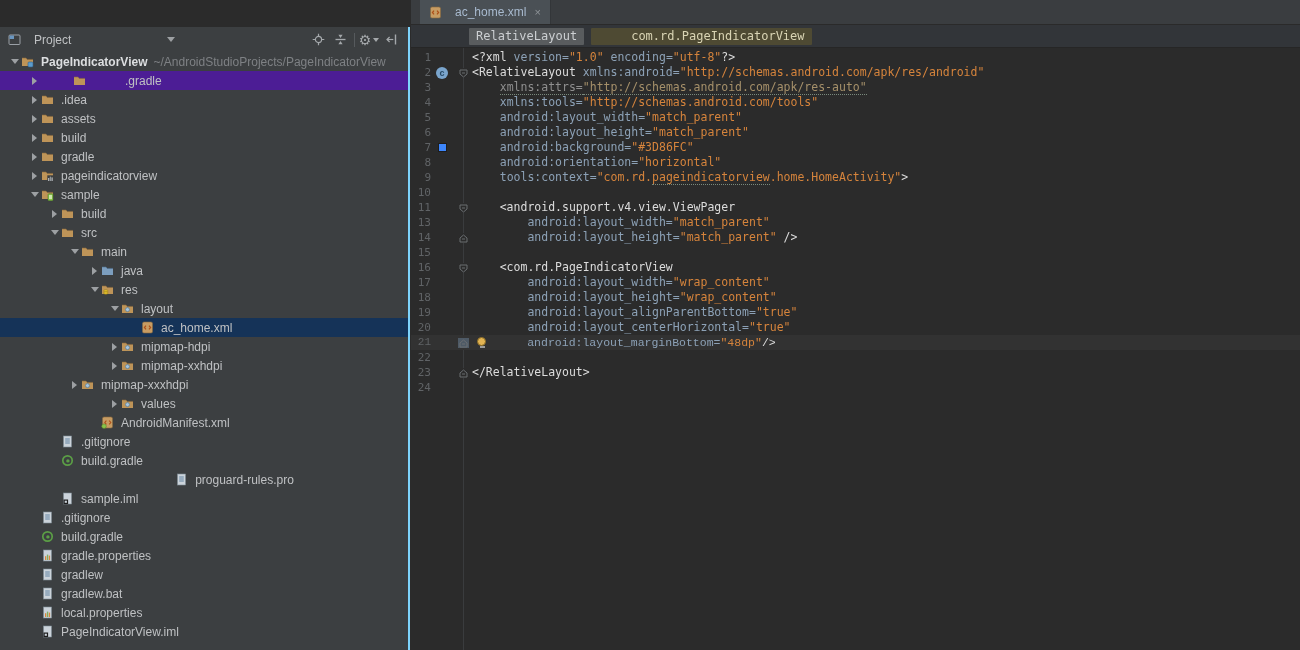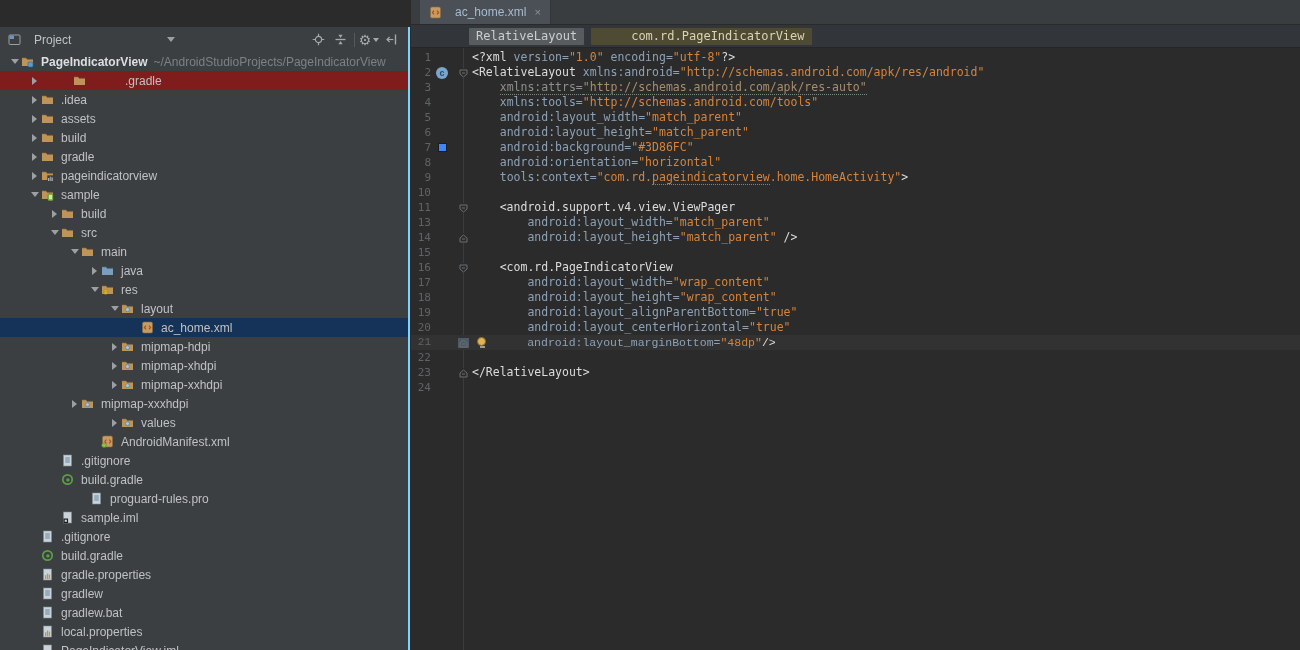--- a/index.html
+++ b/index.html
@@ -30,21 +30,21 @@
   .tool-divider { width:1px; height:14px; background:#565a5d; margin:0 3px; }
   .gear-glyph { font-family:"DejaVu Sans", sans-serif; font-size:14px; color:#A4A8AB; line-height:1; }
   .mini-drop { width:0; height:0; border-left:3px solid transparent; border-right:3px solid transparent;
     border-top:4px solid #A4A8AB; margin-left:2px; }
   
   .tree { position:relative; font-size:12px; }
   .tree-row {
     height:19px; display:flex; align-items:center; white-space:nowrap;
     overflow:hidden; cursor:pointer; color:#BFC1C3;
   }
-  .tree-row.hovered { background:#7f1d1d;gap:32px; }
+  .tree-row.hovered { background:#4c1d95;gap:32px; }
   .tree-row.selected { background:#153358; }
   .arr { width:13px; flex:none; display:flex; align-items:center; justify-content:center; }
   .arr-right { width:0; height:0; border-top:4px solid transparent; border-bottom:4px solid transparent; border-left:5px solid #9DA0A3; }
   .arr-down  { width:0; height:0; border-left:4px solid transparent; border-right:4px solid transparent; border-top:5px solid #9DA0A3; }
   .t-icon { width:15px; height:13px; flex:none; margin-right:5px; display:inline-flex; }
   .t-label { flex:none; }
   .tree-row.root-row .t-label { font-weight:bold; color:#DCDEE0; }
   .root-path { color:#7E8184; margin-left:6px; }
   
   .editor { position:absolute; left:411px; top:0; width:889px; height:650px; background:#2B2B2B; }
@@ -334,33 +334,20 @@
           <span class="arr">
             <span class="arr-right"></span>
           </span>
           <span class="t-icon">
             <svg width="13" height="13" viewBox="0 0 13 13">
               <path d="M1 3h4l1.2 1.4H12V11H1z" fill="#BE9458"></path>
               <path d="M1 3h4l1.2 1.4H12" fill="none" stroke="#8A6A3E" stroke-width="0.6"></path>
               <circle cx="6.5" cy="7.6" r="2" fill="#A8C6DF" stroke="#55809F" stroke-width="0.7"></circle>
             </svg>
           </span>
-          <span class="t-label">mipmap-xhdpi</span>
-        </div>
-        <div class="tree-row" style="padding-left: 108px;">
-          <span class="arr">
-            <span class="arr-right"></span>
-          </span>
-          <span class="t-icon">
-            <svg width="13" height="13" viewBox="0 0 13 13">
-              <path d="M1 3h4l1.2 1.4H12V11H1z" fill="#BE9458"></path>
-              <path d="M1 3h4l1.2 1.4H12" fill="none" stroke="#8A6A3E" stroke-width="0.6"></path>
-              <circle cx="6.5" cy="7.6" r="2" fill="#A8C6DF" stroke="#55809F" stroke-width="0.7"></circle>
-            </svg>
-          </span>
           <span class="t-label">mipmap-xxhdpi</span>
         </div>
         <div class="tree-row" style="padding-left: 68px; text-align: right;">
           <span class="arr">
             <span class="arr-right"></span>
           </span>
           <span class="t-icon">
             <svg width="13" height="13" viewBox="0 0 13 13">
               <path d="M1 3h4l1.2 1.4H12V11H1z" fill="#BE9458"></path>
               <path d="M1 3h4l1.2 1.4H12" fill="none" stroke="#8A6A3E" stroke-width="0.6"></path>
@@ -406,21 +393,21 @@
         <div class="tree-row" style="padding-left: 48px;">
           <span class="arr"></span>
           <span class="t-icon">
             <svg width="13" height="13" viewBox="0 0 13 13">
               <circle cx="6.5" cy="6.5" r="4.7" fill="none" stroke="#5B9E46" stroke-width="1.7"></circle>
               <circle cx="6.9" cy="6.9" r="1.7" fill="#5B9E46"></circle>
             </svg>
           </span>
           <span class="t-label">build.gradle</span>
         </div>
-        <div class="tree-row" style="padding-left: 77px;">
+        <div class="tree-row" style="padding-left: 48px; justify-content: center;">
           <span class="arr"></span>
           <span class="t-icon">
             <svg width="13" height="13" viewBox="0 0 13 13">
               <rect x="2.5" y="1" width="8" height="11" fill="#CBD3DA" stroke="#7F8C96" stroke-width="0.6"></rect>
               <path d="M4.2 4h4.6M4.2 6h4.6M4.2 8h4.6" stroke="#4A7296" stroke-width="0.8"></path>
             </svg>
           </span>
           <span class="t-label">proguard-rules.pro</span>
         </div>
         <div class="tree-row" style="padding-left: 48px;">

